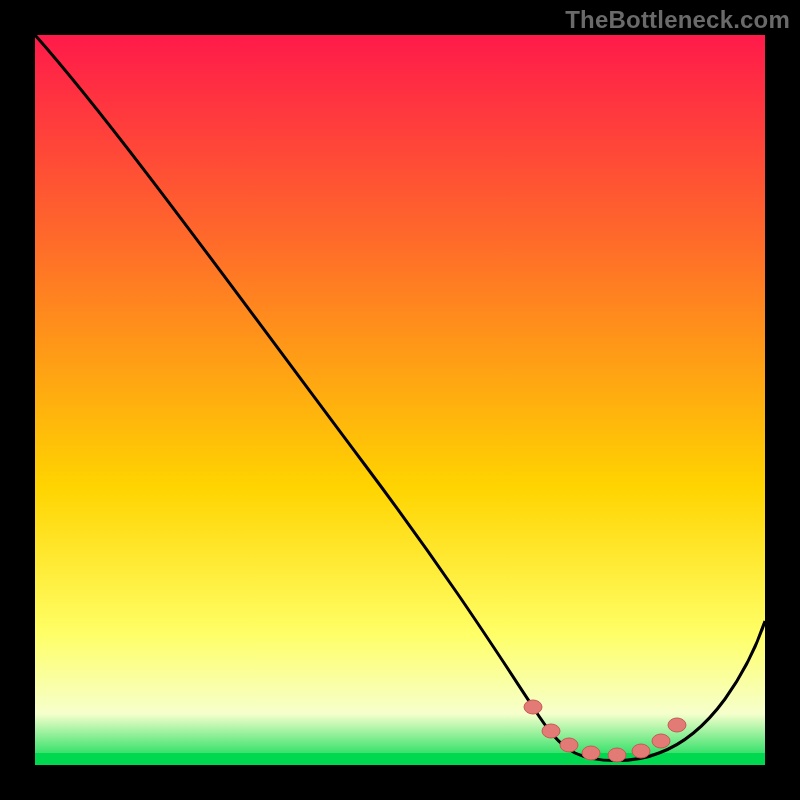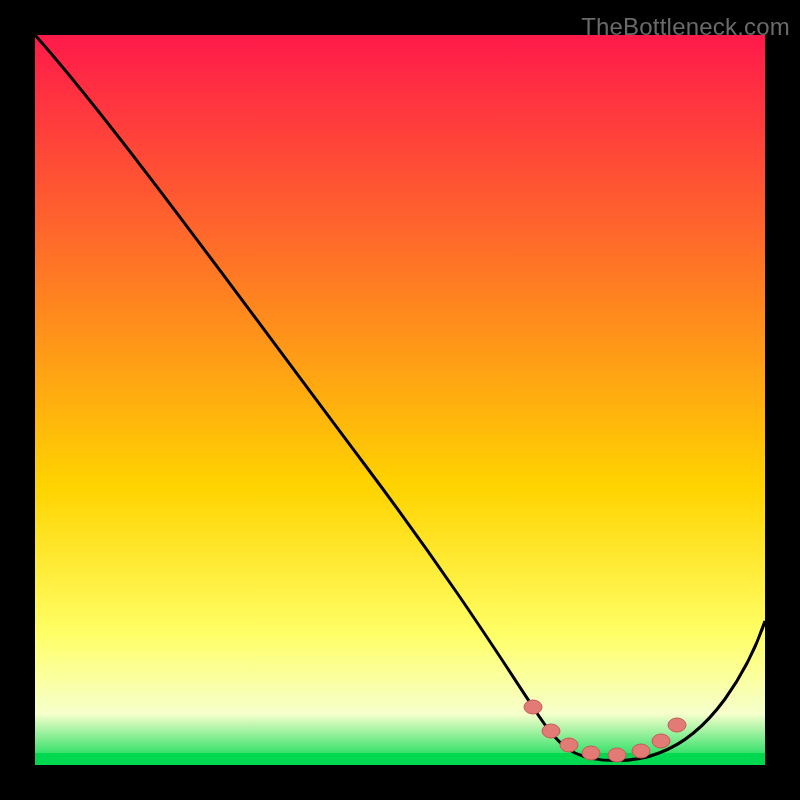--- a/index.html
+++ b/index.html
@@ -12,25 +12,25 @@
     font-family: Arial, Helvetica, sans-serif;
   }
   .frame {
     position: relative;
     width: 800px;
     height: 800px;
     background: #000;
   }
   .watermark {
     position: absolute;
-    top: 13px;
+    top: 6px;
     right: 10px;
     color: #6a6a6a;
     font-size: 24px;
-    font-weight: 400;
+    font-weight: 700;
     letter-spacing: 0.2px;
     z-index: 10;
   }
   .plot {
     position: absolute;
     left: 35px;
     top: 35px;
     width: 730px;
     height: 730px;
   }

